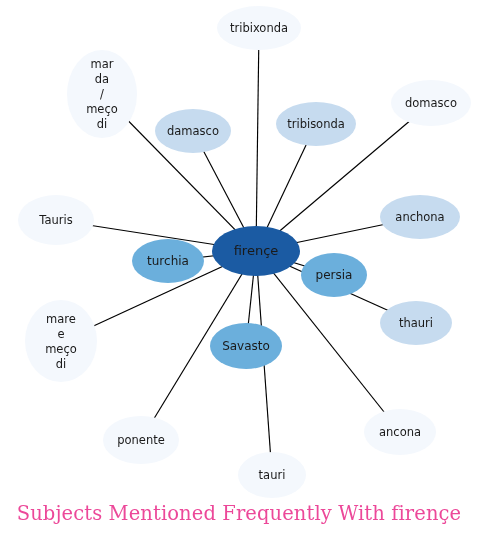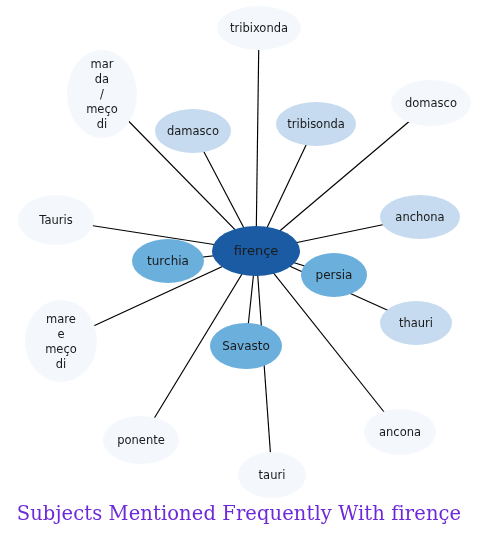--- a/index.html
+++ b/index.html
@@ -37,21 +37,21 @@
     dominant-baseline: middle;
   }
   .caption {
     position: absolute;
     left: 0;
     right: 0;
     bottom: 12px;
     text-align: center;
     font-family: "DejaVu Serif", serif;
     font-size: 19.5px;
-    color: #6d28d9;
+    color: #ec4899;
     letter-spacing: 0.1px;
     margin-top: 24px;
   }
 </style>
 </head>
 <body>
 
 <div id="page">
 
   <svg id="graph-svg" viewBox="0 0 478 537">

